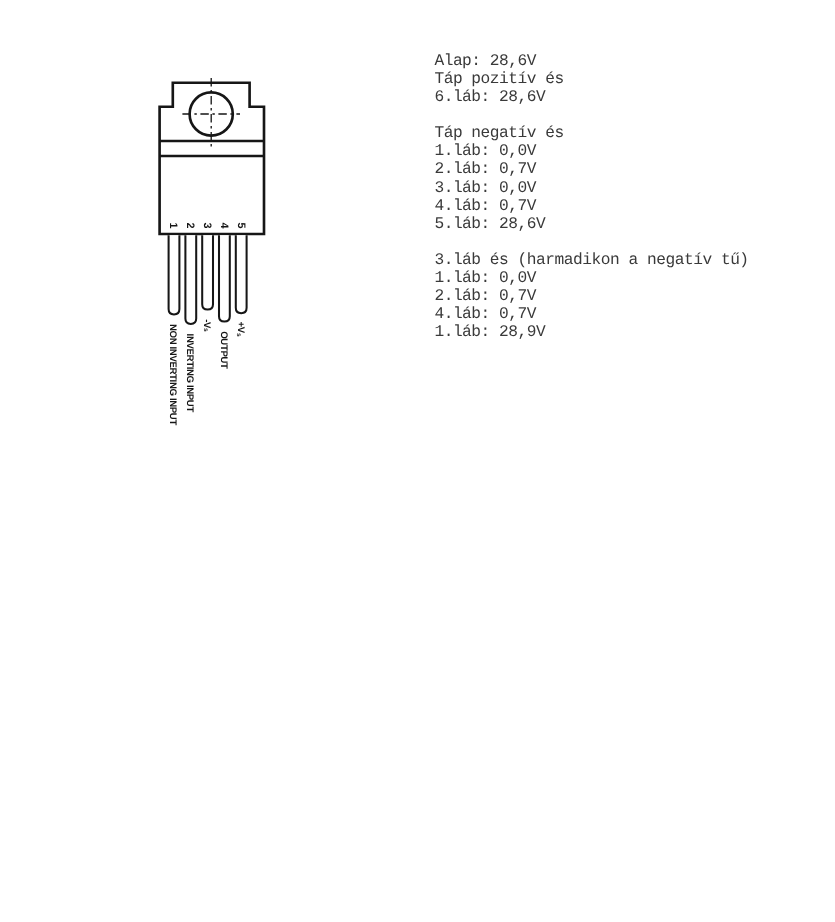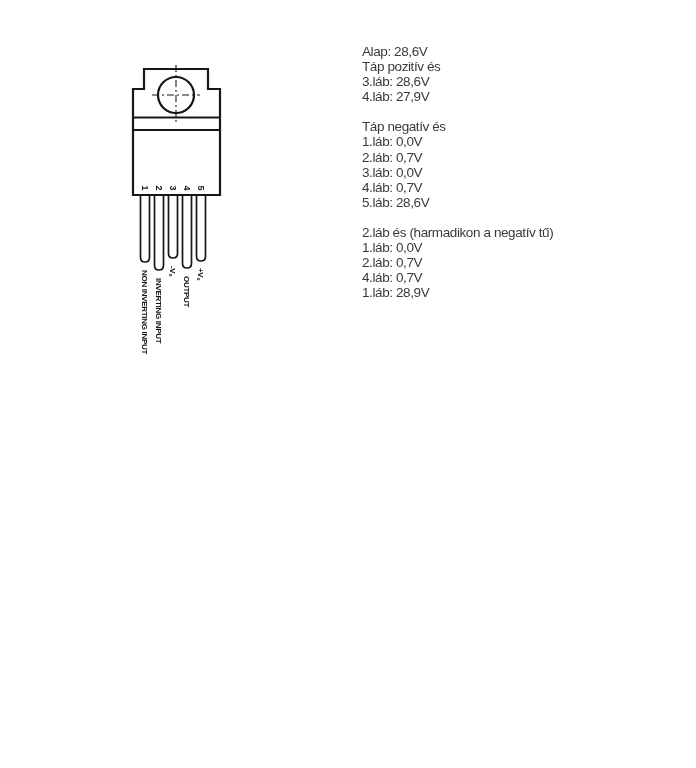--- a/index.html
+++ b/index.html
@@ -42,20 +42,21 @@
     color: #3a3a3a;
     font-size: 13.5px;
     line-height: 15.1px;
     letter-spacing: -0.4px;
   }
   .block {
     margin: 0 0 15px 0;
   }
   .line {
     white-space: pre;
+    font-family: Liberation Mono, monospace;
   }
 </style>
 </head>
 <body>
 
 <div class="page">
 
   <svg class="diagram-svg" width="696" height="768" viewBox="0 0 696 768">
 
     <path d="M133,195 L133,89 L144,89 L144,69 L208,69 L208,89 L220,89 L220,195 Z" fill="#ffffff" stroke="#161616" stroke-width="2.2"></path>
@@ -94,35 +95,34 @@
     <text class="svg-label pin-label" x="201" y="268" text-anchor="start" dominant-baseline="central" transform="rotate(90 201 268)">
       <tspan>+V</tspan><tspan class="sub" dy="2.2">s</tspan>
     </text>
   </svg>
 
   <div class="notes">
 
     <div class="block">
       <div class="line">Alap: 28,6V</div>
       <div class="line">Táp pozitív és</div>
-      <div class="line">3.láb: 28,6V</div>
-      <div class="line">4.láb: 27,9V</div>
+      <div class="line">6.láb: 28,6V</div>
     </div>
 
     <div class="block">
       <div class="line">Táp negatív és</div>
       <div class="line">1.láb: 0,0V</div>
       <div class="line">2.láb: 0,7V</div>
       <div class="line">3.láb: 0,0V</div>
       <div class="line">4.láb: 0,7V</div>
       <div class="line">5.láb: 28,6V</div>
     </div>
 
     <div class="block">
-      <div class="line">2.láb és (harmadikon a negatív tű)</div>
+      <div class="line">3.láb és (harmadikon a negatív tű)</div>
       <div class="line">1.láb: 0,0V</div>
       <div class="line">2.láb: 0,7V</div>
       <div class="line">4.láb: 0,7V</div>
       <div class="line">1.láb: 28,9V</div>
     </div>
 
   </div>
 </div>
 
 </body></html>

